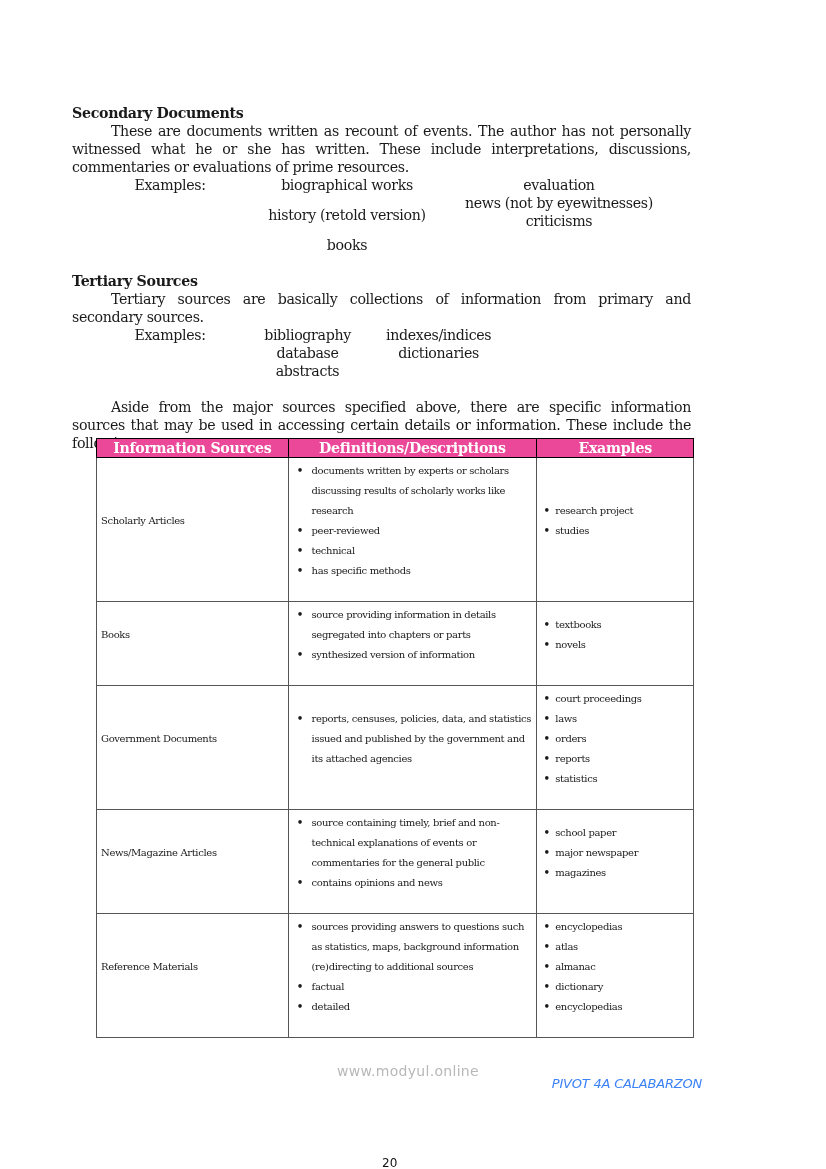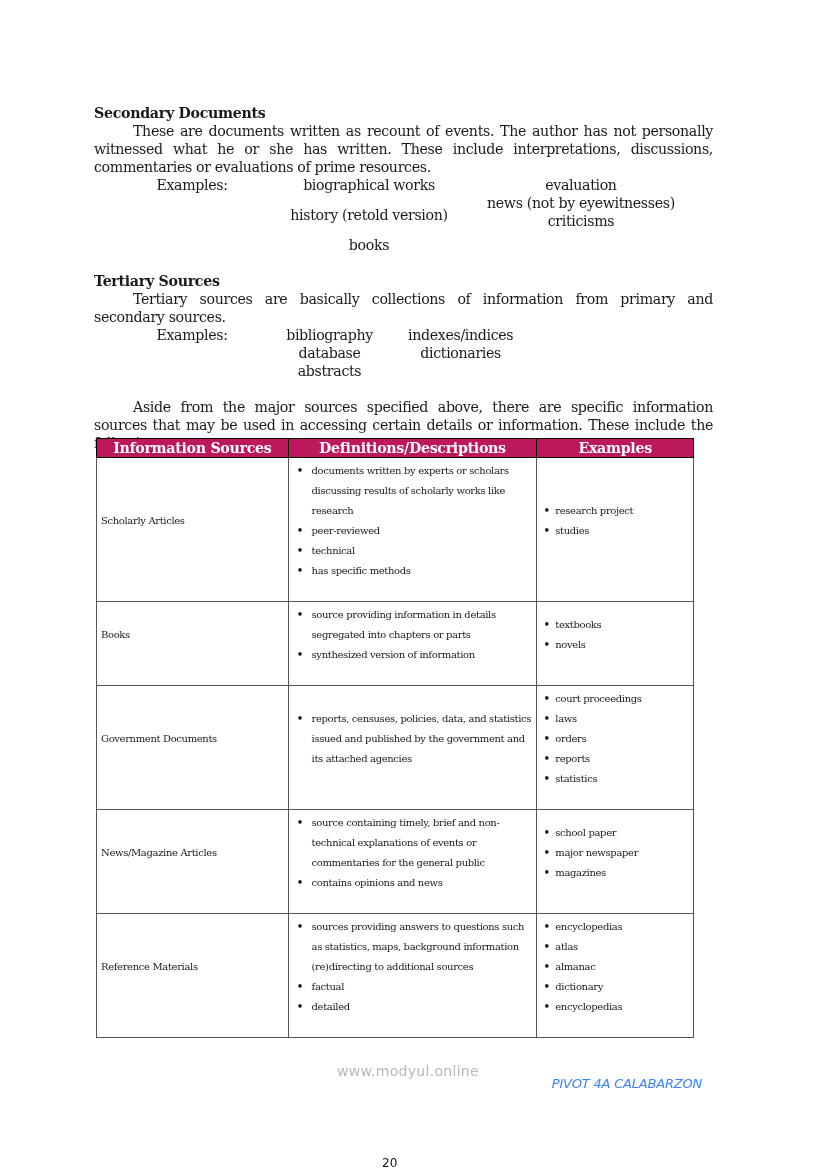--- a/index.html
+++ b/index.html
@@ -1,30 +1,30 @@
 <!DOCTYPE html>
 <html><head>
   <meta charset="utf-8">
   <style>
     * { box-sizing: border-box; margin: 0; padding: 0; }
     html, body { width: 826px; height: 1169px; background: #ffffff; overflow: hidden; }
     body { position: relative; font-family: "DejaVu Serif", "Liberation Serif", serif; color: #1a1a1a; }
-    .page { position: absolute; left: 94px; top: 104px; width: 619px; }
+    .page { position: absolute; left: 72px; top: 104px; width: 619px; }
     .serif { font-family: "DejaVu Serif", "Liberation Serif", serif; font-size: 14.2px; line-height: 18px; letter-spacing: -0.35px; }
     h2.section { font-family: "DejaVu Serif", serif; font-weight: bold; font-size: 14.2px; line-height: 18px; letter-spacing: -0.3px; }
     p.para { text-align: justify; text-indent: 39px; }
     .examples { display: flex; text-align: center; }
     .examples .lbl { width: 157px; padding-left: 39px; }
     .examples .col { display: flex; flex-direction: column; }
     .ex2 .c1 { width: 236px; gap: 12px; }
     .ex3 .c1, .ex3 .c2 { width: 157px; }
     .gap { height: 18px; }
 
     table.srcs { position: absolute; left: 96px; top: 438px; width: 598px; border-collapse: collapse; }
-    table.srcs th { background: #be185d; color: #fff; font-weight: bold; font-size: 14.2px; height: 16px; text-align: center; letter-spacing: -0.3px; border: 1px solid #000; }
+    table.srcs th { background: #ec4899; color: #fff; font-weight: bold; font-size: 14.2px; height: 16px; text-align: center; letter-spacing: -0.3px; border: 1px solid #000; }
     table.srcs td { border: 1.5px solid #555; vertical-align: middle; font-size: 10px; line-height: 20px; letter-spacing: -0.35px; padding: 3px 4px 20px 4px; }
     td.src { width: 192px; }
     td.def { width: 249px; }
     td.ex { width: 157px; }
     ul.bl { list-style: none; }
     ul.bl li { position: relative; }
     td.def ul.bl li { padding-left: 19px; }
     td.ex ul.bl li { padding-left: 14px; }
     ul.bl li::before { content: "\2022"; position: absolute; left: 2px; top: 0; font-size: 12px; }
     td.def ul.bl li::before { left: 4px; }

